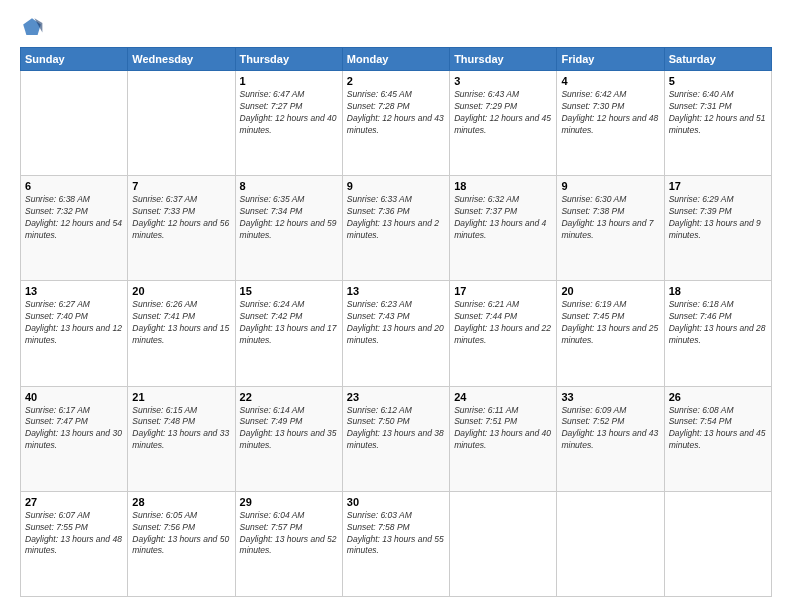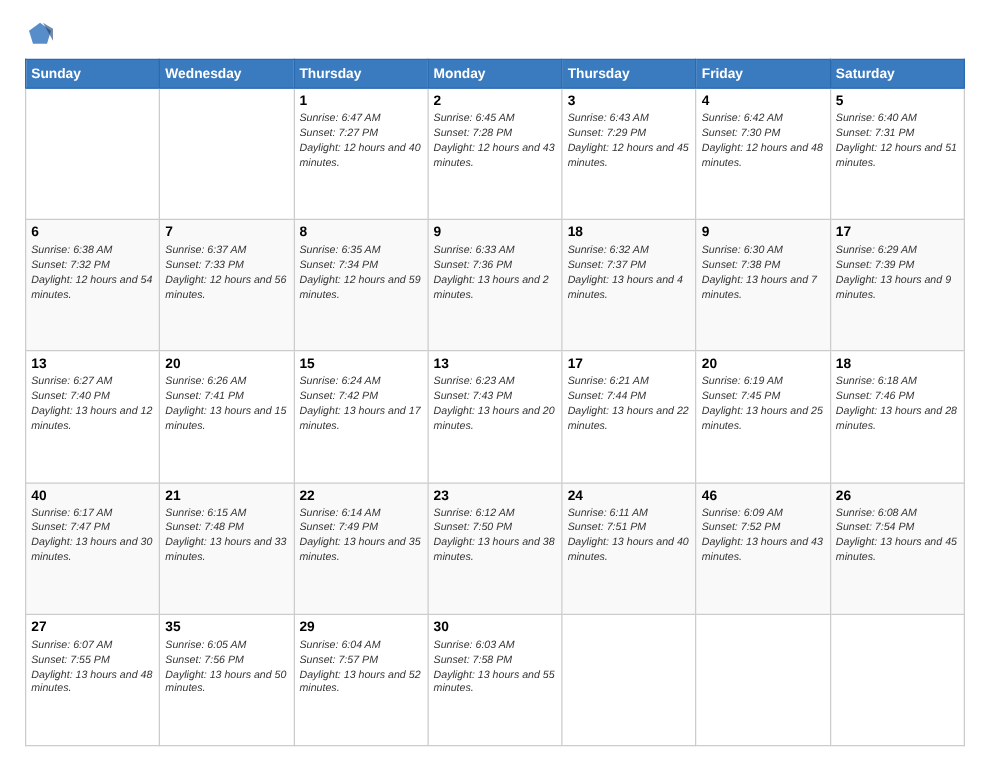--- a/index.html
+++ b/index.html
@@ -327,21 +327,21 @@
       </td>
           <td>
         <span class="day-number">24</span>
         <div class="day-info">
           Sunrise: 6:11 AM<br>
           Sunset: 7:51 PM<br>
           Daylight: 13 hours and 40 minutes.
         </div>
       </td>
           <td>
-        <span class="day-number">46</span>
+        <span class="day-number">33</span>
         <div class="day-info">
           Sunrise: 6:09 AM<br>
           Sunset: 7:52 PM<br>
           Daylight: 13 hours and 43 minutes.
         </div>
       </td>
           <td>
         <span class="day-number">26</span>
         <div class="day-info">
           Sunrise: 6:08 AM<br>
@@ -353,21 +353,21 @@
         <tr>
           <td>
         <span class="day-number">27</span>
         <div class="day-info">
           Sunrise: 6:07 AM<br>
           Sunset: 7:55 PM<br>
           Daylight: 13 hours and 48 minutes.
         </div>
       </td>
           <td>
-        <span class="day-number">35</span>
+        <span class="day-number">28</span>
         <div class="day-info">
           Sunrise: 6:05 AM<br>
           Sunset: 7:56 PM<br>
           Daylight: 13 hours and 50 minutes.
         </div>
       </td>
           <td>
         <span class="day-number">29</span>
         <div class="day-info">
           Sunrise: 6:04 AM<br>

